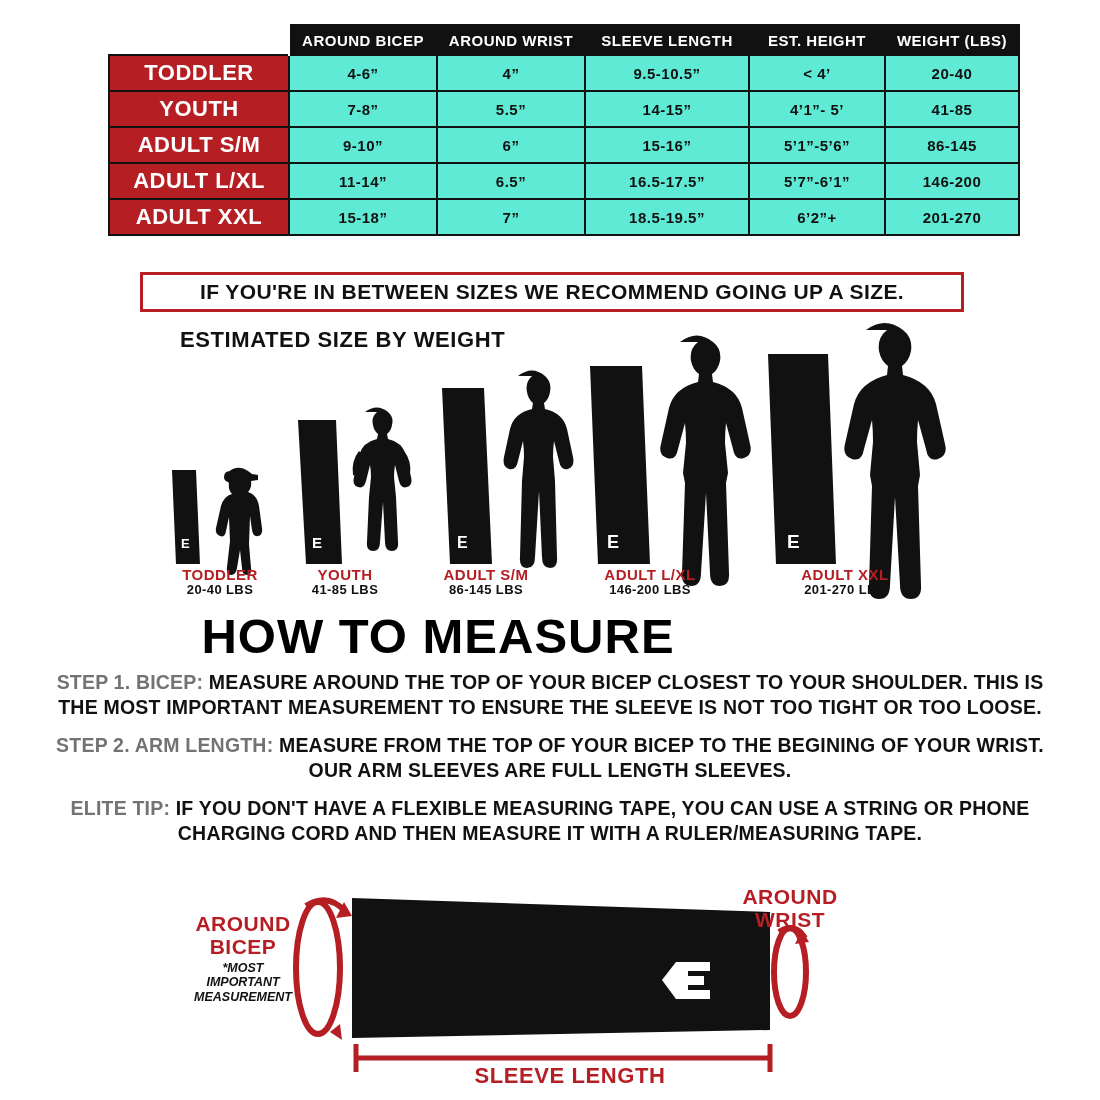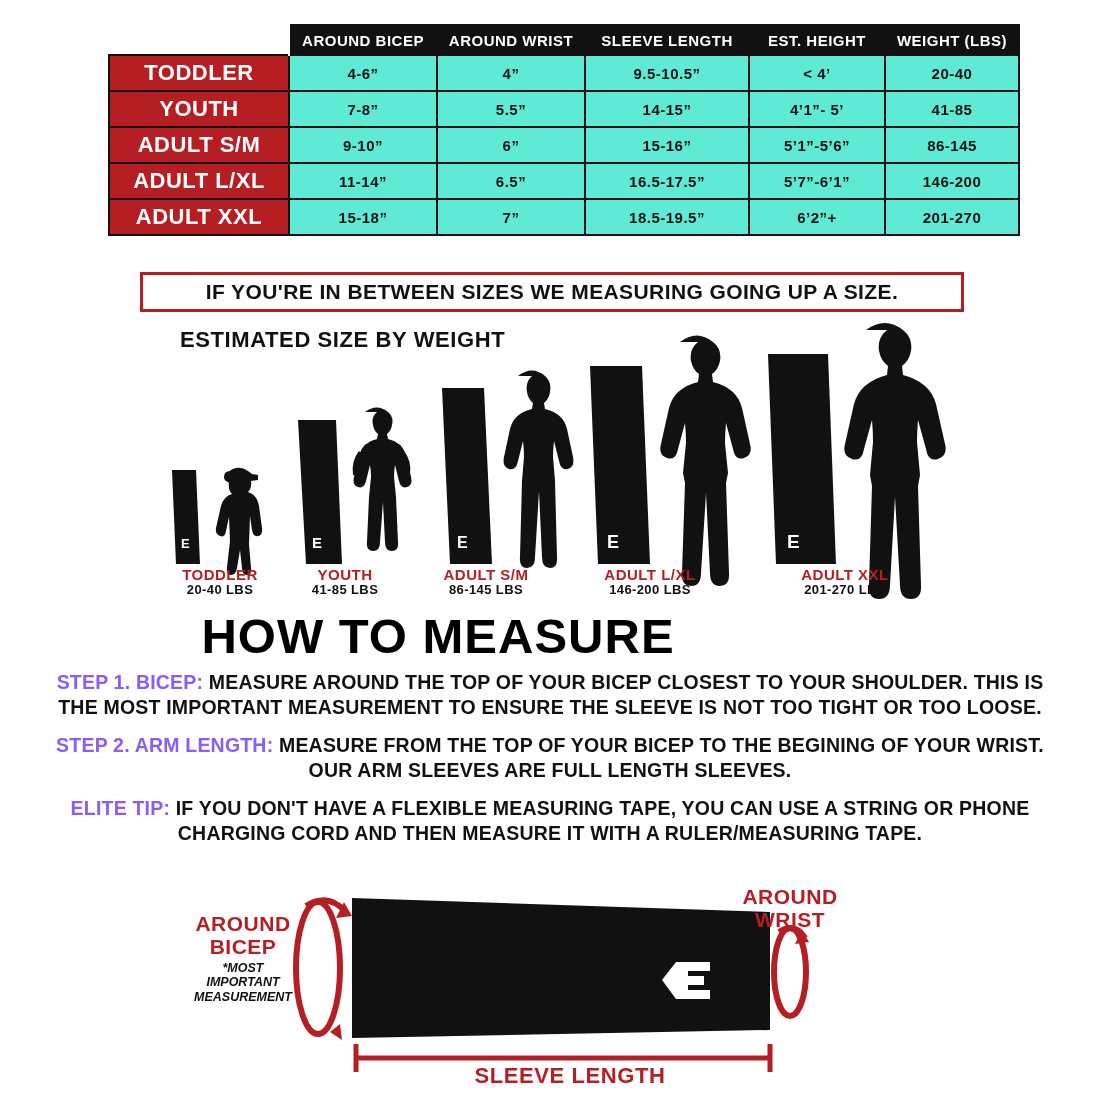--- a/index.html
+++ b/index.html
@@ -110,21 +110,21 @@
     position: absolute;
     left: 50px; top: 670px; width: 1000px;
     text-align: center;
   }
   .step {
     font-size: 19.5px; font-weight: bold;
     color: #111111; line-height: 1.28;
     letter-spacing: 0.2px;
     margin-bottom: 13px;
   }
-  .step .lead { color: #8b5cf6; }
+  .step .lead { color: #737373; }
 
   
   .diagram { position: absolute; left: 0; top: 880px; width: 1100px; height: 220px; }
   .diag-text { position: absolute; font-weight: bold; color: #b51f24; text-align: center; }
   .lbl-bicep { left: 178px; top: 912px; width: 130px; font-size: 21px; line-height: 1.1; letter-spacing: 0.5px; }
   .lbl-bicep-sub { left: 178px; top: 961px; width: 130px; font-size: 12.5px; line-height: 1.15; color: #111111; font-style: italic; }
   .lbl-wrist { left: 725px; top: 885px; width: 130px; font-size: 21px; line-height: 1.1; letter-spacing: 0.5px; }
   .lbl-sleeve { left: 420px; top: 1063px; width: 300px; font-size: 22px; letter-spacing: 0.6px; }
 </style>
 </head>
@@ -190,21 +190,21 @@
           <td class="val">15-18”</td>
           <td class="val">7”</td>
           <td class="val">18.5-19.5”</td>
           <td class="val">6’2”+</td>
           <td class="val">201-270</td>
         </tr>
       </tbody>
     </table>
   </div>
 
-  <div class="note-box">IF YOU'RE IN BETWEEN SIZES WE MEASURING GOING UP A SIZE.</div>
+  <div class="note-box">IF YOU'RE IN BETWEEN SIZES WE RECOMMEND GOING UP A SIZE.</div>
 
   <div class="est-title">ESTIMATED SIZE BY WEIGHT</div>
 
   <svg class="figures" viewBox="0 0 800 290" width="800" height="290">
     <g fill="#111111">
 
       <g>
         <path d="M22,150 L46,150 L50,244 L26,244 Z"></path>
         <text x="31" y="228" font-family="Liberation Sans, sans-serif" font-size="13" font-weight="bold" fill="#ffffff">E</text>
 

